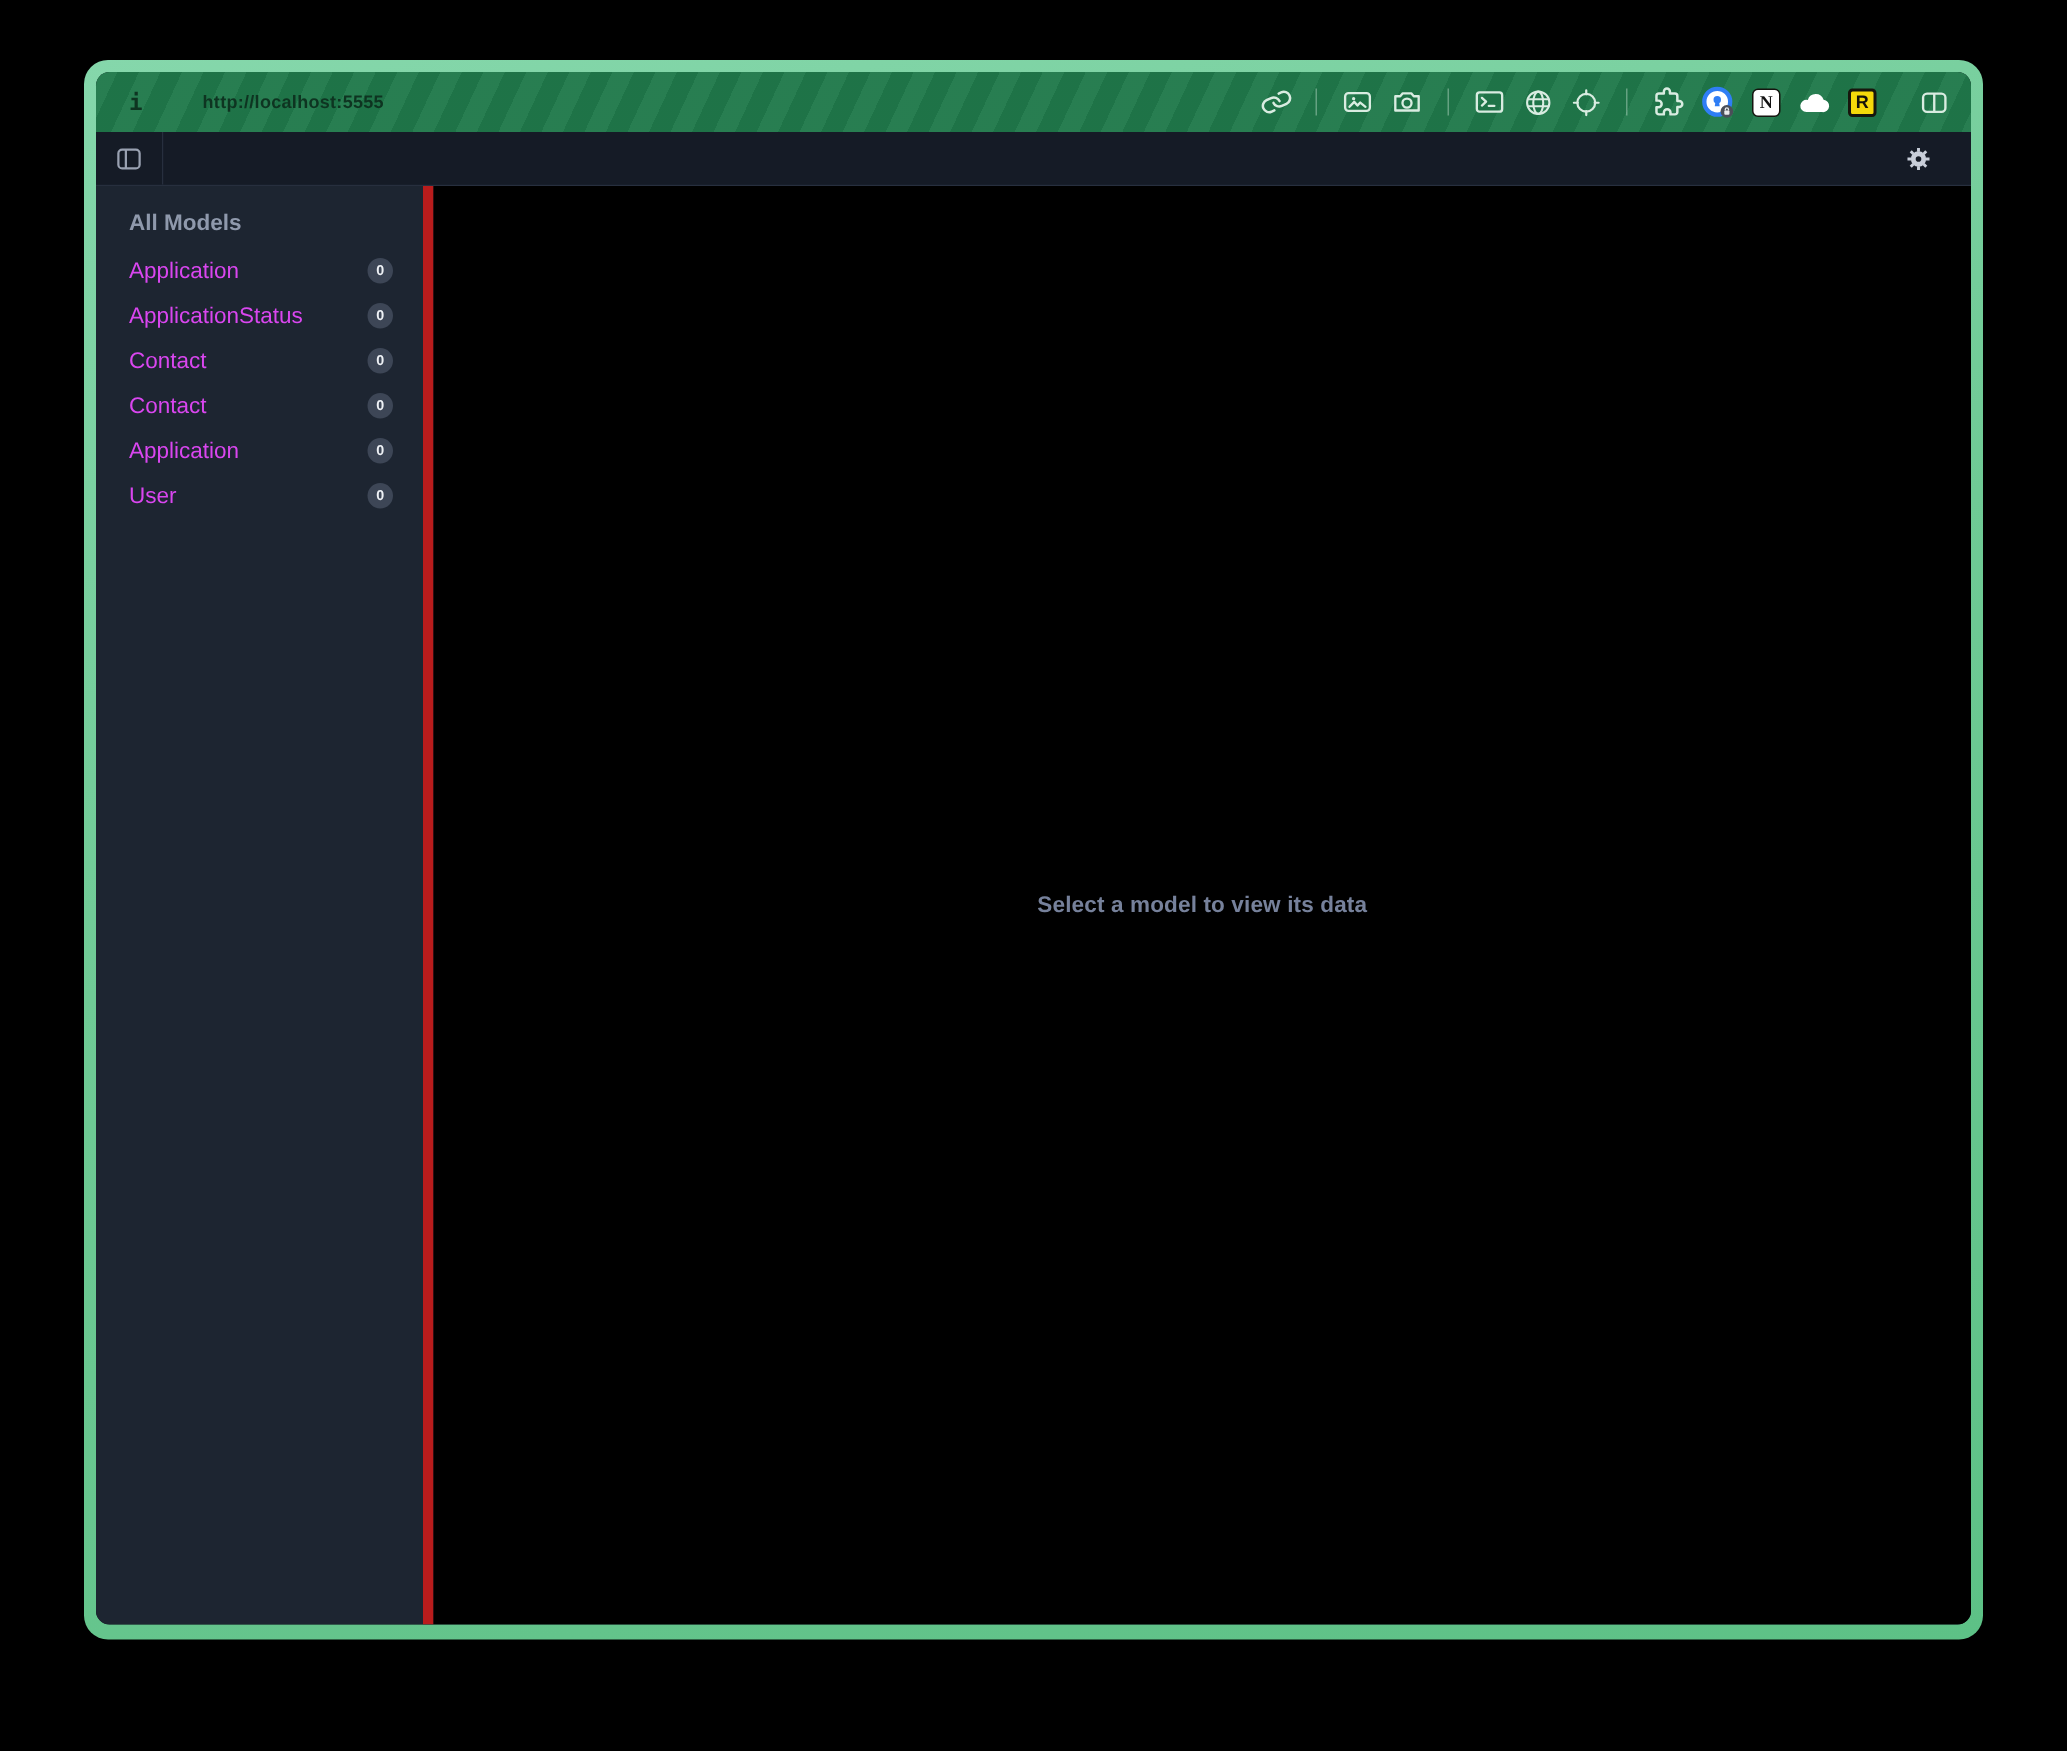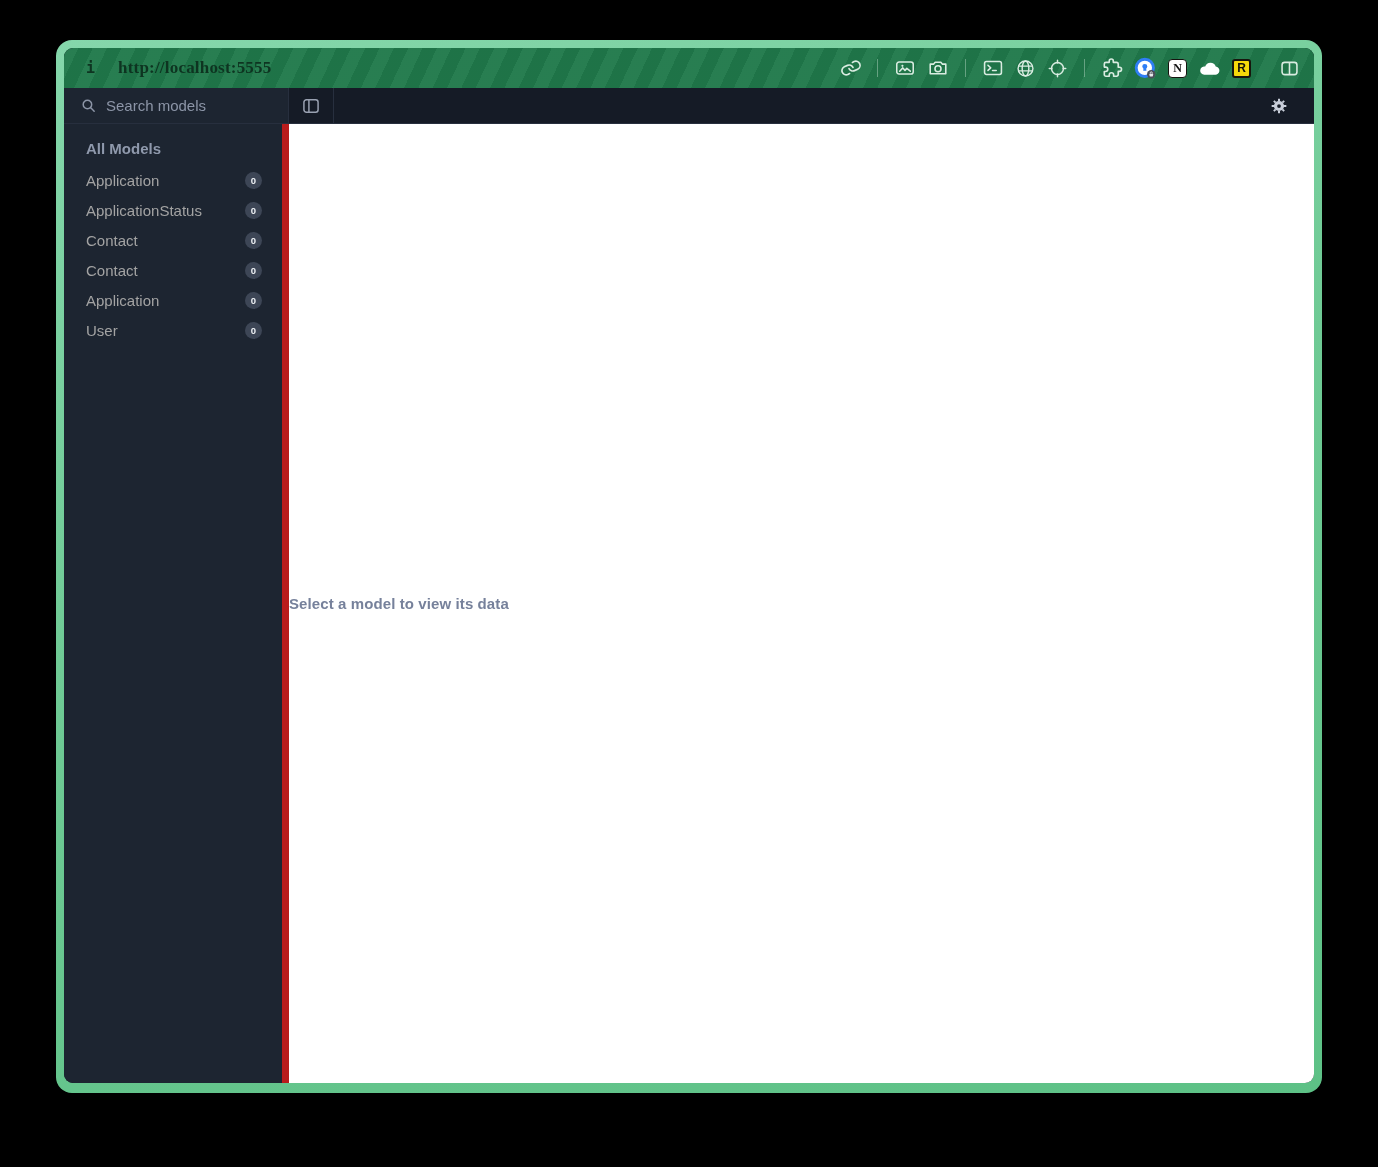--- a/index.html
+++ b/index.html
@@ -27,23 +27,23 @@
       #20794b;
     display:flex; align-items:center;
     padding:0 14px 0 22px;
     color:#d9ece1;
   }
   .info-glyph {
     font-family:"DejaVu Sans Mono", monospace;
     font-weight:bold; font-size:15px; color:#0e3421;
   }
   .url-text {
-    font-family:Liberation Serif, serif;
-    font-weight:bold; font-size:17px; color:#0e3421;
-    margin-left:23px; letter-spacing:0.2px;
+    font-family:Liberation Sans, sans-serif;
+    font-weight:bold; font-size:12px; color:#0e3421;
+    margin-left:40px; letter-spacing:0.2px;
   }
   .tb-right { margin-left:auto; display:flex; align-items:center; gap:11px; }
   .tb-icon { display:flex; align-items:center; justify-content:center; color:#d9ece1; cursor:default; }
   .tb-divider { width:1px; height:18px; background:rgba(219,238,227,0.38); margin:0 5px; }
   .ext-gap { width:6px; }
 
   .notion-box {
     width:19px; height:19px; background:#fff; border:1.5px solid #15140f;
     border-radius:4px; display:flex; align-items:center; justify-content:center;
     font-family:"Liberation Serif", serif; font-weight:bold; font-size:12px; color:#111;
@@ -84,31 +84,31 @@
   .sidebar {
     width:225px; flex:0 0 225px; background:#1d2531;
     border-right:7px solid #b91c1c;
     padding:16px 20px 0 22px;
   }
   .sidebar-title { font-size:15px; font-weight:bold; color:#8f99ac; margin-bottom:8px; }
   .model-row {
     height:30px; display:flex; align-items:center; justify-content:space-between;
     cursor:pointer;
   }
-  .model-name { font-size:15px; color:#a3a3a3; }
+  .model-name { font-size:15px; color:#d946ef; }
   .model-count {
     min-width:17px; height:17px; border-radius:50%;
     background:#3d4656; color:#eef1f5;
     font-size:9.5px; font-weight:bold;
     display:flex; align-items:center; justify-content:center;
     padding:0 2px;
   }
   .main-area {
-    flex:1; background:#ffffff;
-    display:flex; align-items:center; 
+    flex:1; background:#000000;
+    display:flex; align-items:center; justify-content:center;
   }
   .empty-message { font-size:15px; font-weight:bold; color:#76819b; letter-spacing:0.1px; }
 </style>
 </head>
 <body>
 
 <div class="window">
   <div class="window-inner">
 
     <div class="titlebar">
@@ -194,27 +194,20 @@
         <span class="tb-icon">
           <svg width="21" height="21" viewBox="0 0 24 24" fill="none" stroke="currentColor" stroke-width="1.8" stroke-linejoin="round">
             <rect x="3.5" y="5" width="17" height="14" rx="3"></rect>
             <path d="M12 5v14"></path>
           </svg>
         </span>
       </div>
     </div>
 
     <div class="top-row">
-      <div class="search-section">
-        <svg width="17" height="17" viewBox="0 0 24 24" fill="none" stroke="currentColor" stroke-width="2.1" stroke-linecap="round">
-          <circle cx="10.5" cy="10.5" r="6"></circle>
-          <path d="M15.2 15.2L20 20"></path>
-        </svg>
-        <input class="search-input" type="text" placeholder="Search models" style="">
-      </div>
       <div class="toggle-section">
         <svg width="20" height="20" viewBox="0 0 24 24" fill="none" stroke="currentColor" stroke-width="1.8" stroke-linejoin="round">
           <rect x="3.5" y="4.5" width="17" height="15" rx="3"></rect>
           <path d="M9.5 4.5v15"></path>
         </svg>
       </div>
       <div class="toolbar-section">
         <span class="tb-icon" style="color:#c8ced9;">
           <svg width="18" height="18" viewBox="0 0 24 24" fill="currentColor">
             <path fill-rule="evenodd" d="M12 5.2a6.8 6.8 0 1 0 0 13.6 6.8 6.8 0 0 0 0-13.6zm0 4.3a2.5 2.5 0 1 1 0 5 2.5 2.5 0 0 1 0-5z"></path>

